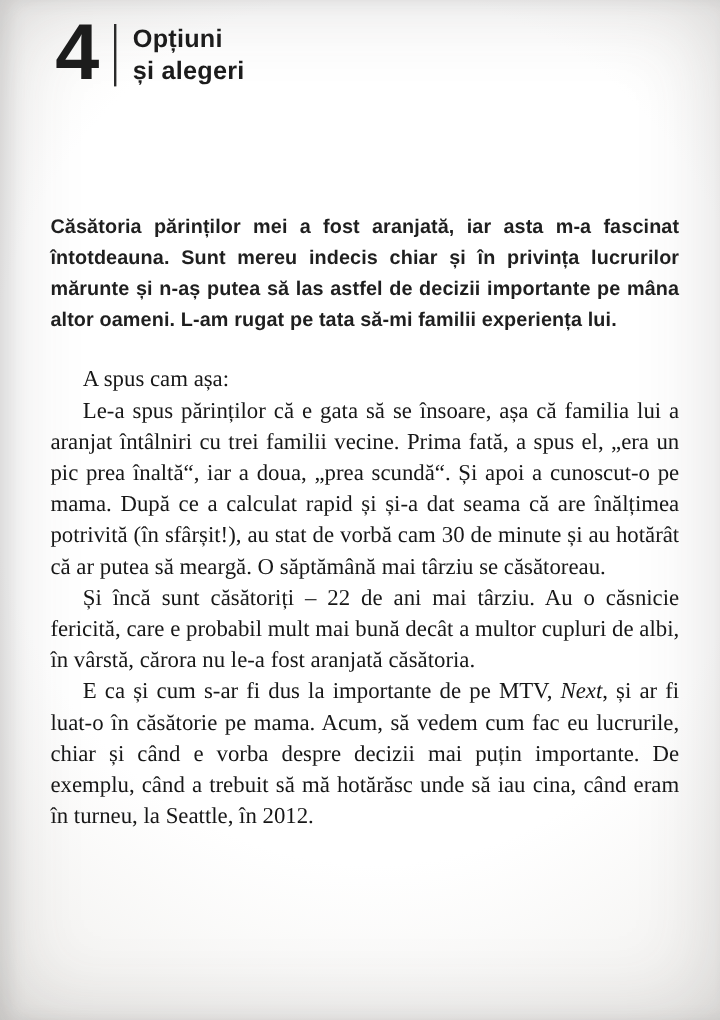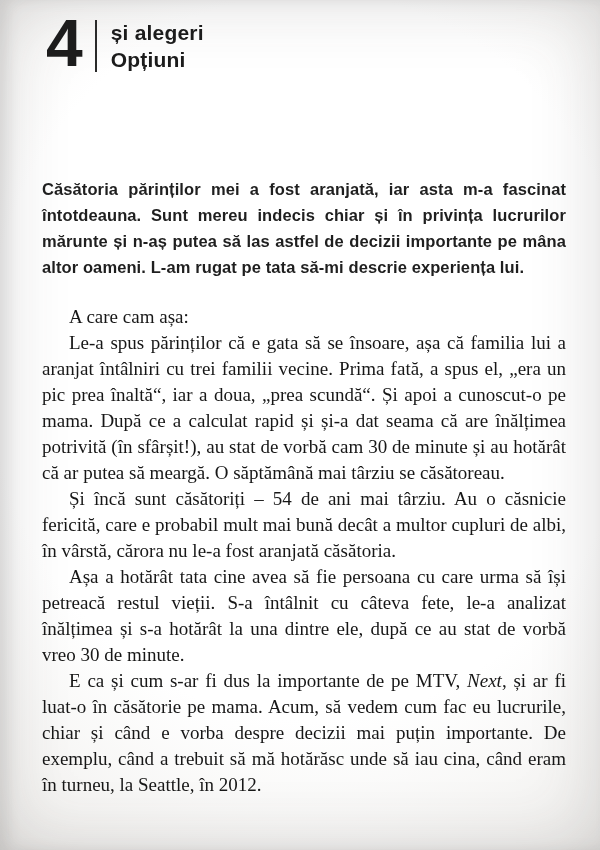--- a/index.html
+++ b/index.html
@@ -75,28 +75,27 @@
 </style>
 </head>
 <body>
 
 <div class="page">
 
   <div class="chapter-header">
     <div class="chapter-number">4</div>
     <div class="chapter-divider"></div>
     <div class="chapter-title">
+      <div>Opțiuni</div>
       <div>și alegeri</div>
-      <div>Opțiuni</div>
     </div>
   </div>
 
-  <div class="intro">Căsătoria părinților mei a fost aranjată, iar asta m-a fascinat întotdeauna. Sunt mereu indecis chiar și în privința lucrurilor mărunte și n-aș putea să las astfel de decizii importante pe mâna altor oameni. L-am rugat pe tata să-mi descrie experiența lui.</div>
+  <div class="intro">Căsătoria părinților mei a fost aranjată, iar asta m-a fascinat întotdeauna. Sunt mereu indecis chiar și în privința lucrurilor mărunte și n-aș putea să las astfel de decizii importante pe mâna altor oameni. L-am rugat pe tata să-mi familii experiența lui.</div>
 
   <div class="body-text">
-    <p>A care cam așa:</p>
+    <p>A spus cam așa:</p>
     <p>Le-a spus părinților că e gata să se însoare, așa că familia lui a aranjat întâlniri cu trei familii vecine. Prima fată, a spus el, „era un pic prea înaltă“, iar a doua, „prea scundă“. Și apoi a cunoscut-o pe mama. După ce a calculat rapid și și-a dat seama că are înălțimea potrivită (în sfârșit!), au stat de vorbă cam 30 de minute și au hotărât că ar putea să meargă. O săptămână mai târziu se căsătoreau.</p>
-    <p>Și încă sunt căsătoriți – 54 de ani mai târziu. Au o căsnicie fericită, care e probabil mult mai bună decât a multor cupluri de albi, în vârstă, cărora nu le-a fost aranjată căsătoria.</p>
-    <p>Așa a hotărât tata cine avea să fie persoana cu care urma să își petreacă restul vieții. S-a întâlnit cu câteva fete, le-a analizat înălțimea și s-a hotărât la una dintre ele, după ce au stat de vorbă vreo 30 de minute.</p>
+    <p>Și încă sunt căsătoriți – 22 de ani mai târziu. Au o căsnicie fericită, care e probabil mult mai bună decât a multor cupluri de albi, în vârstă, cărora nu le-a fost aranjată căsătoria.</p>
     <p><span>E ca și cum s-ar fi dus la importante de pe MTV, </span><span class="italic">Next</span><span>, și ar fi luat-o în căsătorie pe mama. Acum, să vedem cum fac eu lucrurile, chiar și când e vorba despre decizii mai puțin importante. De exemplu, când a trebuit să mă hotărăsc unde să iau cina, când eram în turneu, la Seattle, în 2012.</span></p>
   </div>
 
 </div>
 
 </body></html>

